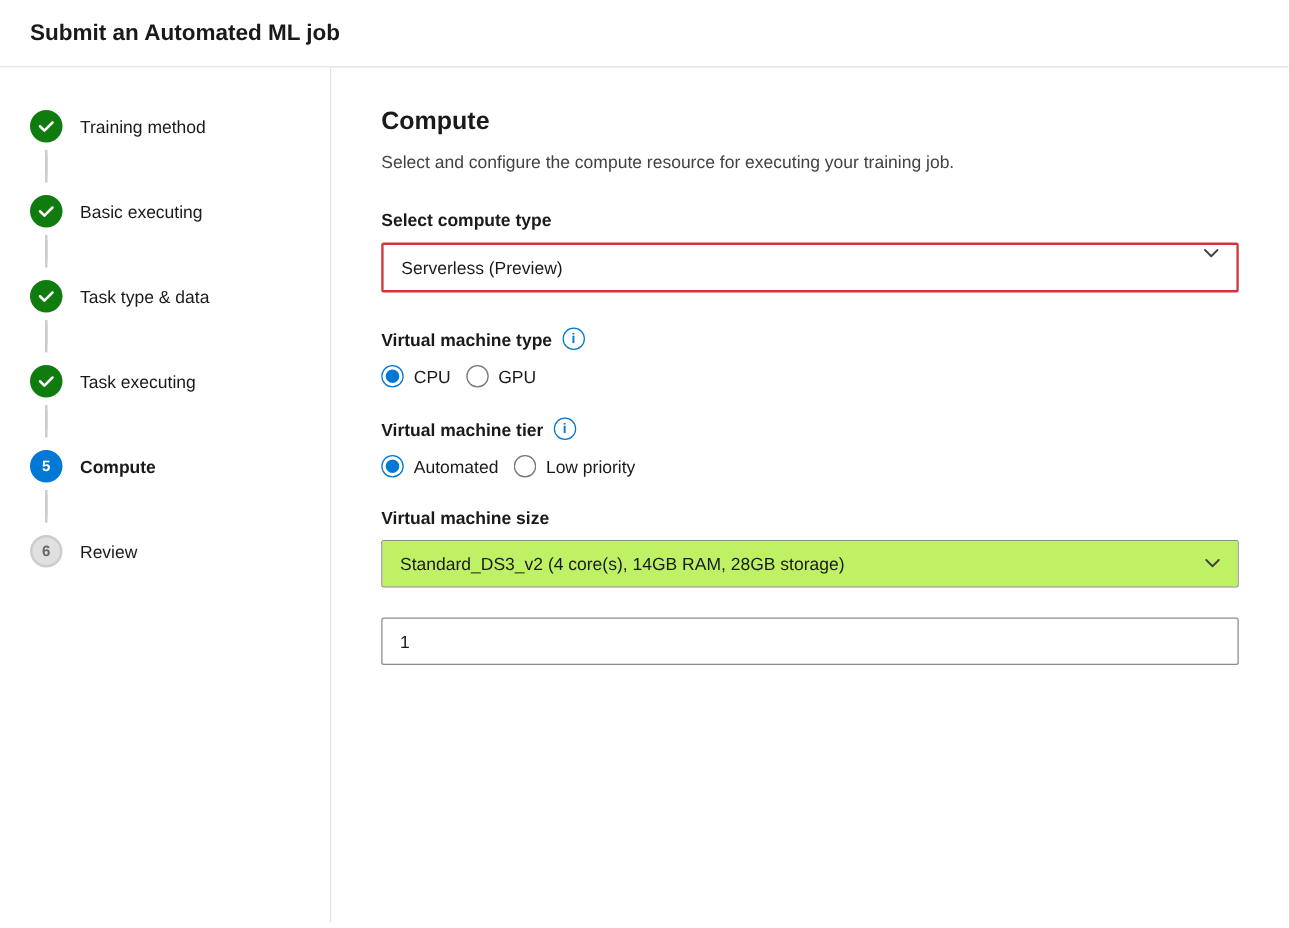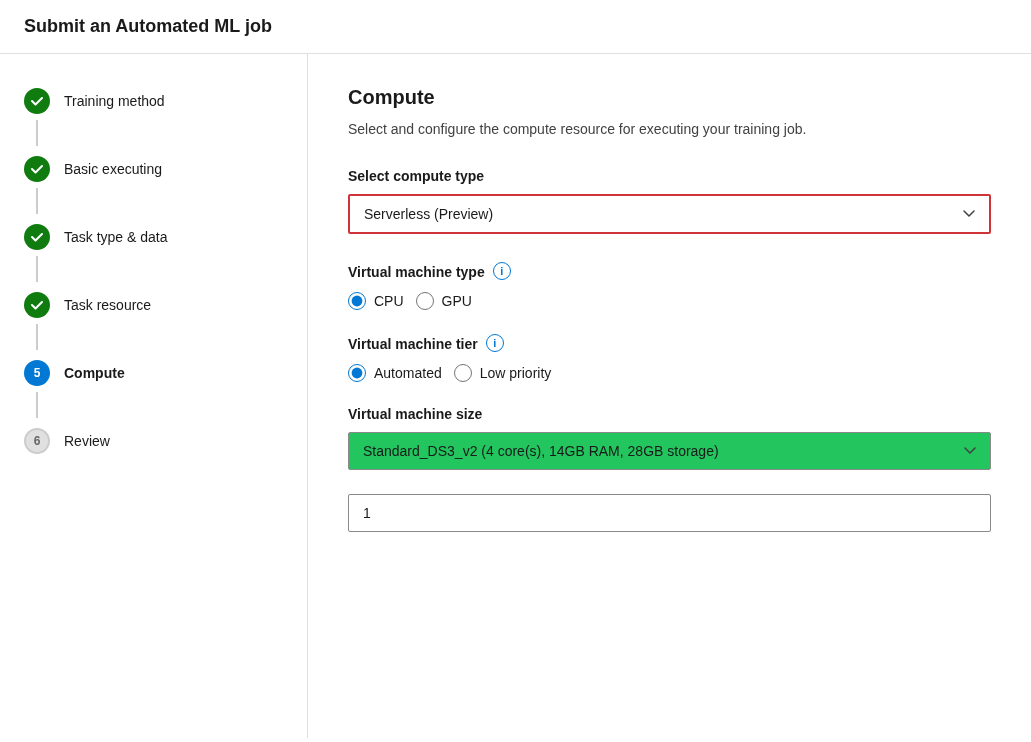--- a/index.html
+++ b/index.html
@@ -23,21 +23,21 @@
       font-weight: 700;
       color: #1a1a1a;
     }
 
     .main-layout {
       display: flex;
       height: calc(742px - 58px);
     }
 
     .sidebar {
-      width: 308px;
+      width: 265px;
       border-right: 1px solid #e0e0e0;
       padding: 24px 0;
       background: #fff;
       flex-shrink: 0;
     }
 
     .sidebar-item {
       display: flex;
       align-items: center;
       padding: 10px 24px;
@@ -142,21 +142,21 @@
       outline: none;
       appearance: none;
       background: #fff;
       cursor: pointer;
       color: #1a1a1a;
     }
 
     .dropdown-wrapper {
       position: relative;
       display: flex;
-      align-items: center;
+      align-items: flex-start;
     }
 
     .dropdown-chevron {
       position: absolute;
       right: 14px;
       pointer-events: none;
       color: #424242;
       font-size: 12px;
     }
 
@@ -296,21 +296,21 @@
       <span class="step-label">Task type &amp; data</span>
     </div>
     <div class="connector-line"></div>
 
     <div class="sidebar-item">
       <div class="step-icon completed">
         <svg width="14" height="14" viewBox="0 0 14 14" fill="none">
           <path d="M2 7L5.5 10.5L12 4" stroke="white" stroke-width="2" stroke-linecap="round" stroke-linejoin="round"></path>
         </svg>
       </div>
-      <span class="step-label">Task resource</span>
+      <span class="step-label">Task executing</span>
     </div>
     <div class="connector-line"></div>
 
     <div class="sidebar-item">
       <div class="step-icon active">
         <span>5</span>
       </div>
       <span class="step-label active">Compute</span>
     </div>
     <div class="connector-line"></div>
@@ -377,21 +377,21 @@
         <label class="radio-option">
           <input type="radio" class="radio-input" name="vm-tier" value="low_priority" style="">
           <span class="radio-label">Low priority</span>
         </label>
       </div>
     </div>
 
     <div class="vm-size-section">
       <div class="section-label">Virtual machine size</div>
       <div class="vm-size-dropdown">
-        <select style="width:100%;padding:10px 40px 10px 14px;font-size:14px;border:none;outline:none;appearance:none;background:#22c55e;cursor:pointer;color:#1a1a1a;">
+        <select style="width:100%;padding:10px 40px 10px 14px;font-size:14px;border:none;outline:none;appearance:none;background:#bef264;cursor:pointer;color:#1a1a1a;">
           <option>Standard_DS3_v2 (4 core(s), 14GB RAM, 28GB storage)</option>
         </select>
         <span class="dropdown-chevron" style="top:50%;transform:translateY(-50%);">
           <svg width="12" height="8" viewBox="0 0 12 8" fill="none">
             <path d="M1 1L6 6L11 1" stroke="#424242" stroke-width="1.5" stroke-linecap="round" stroke-linejoin="round"></path>
           </svg>
         </span>
       </div>
     </div>
 

